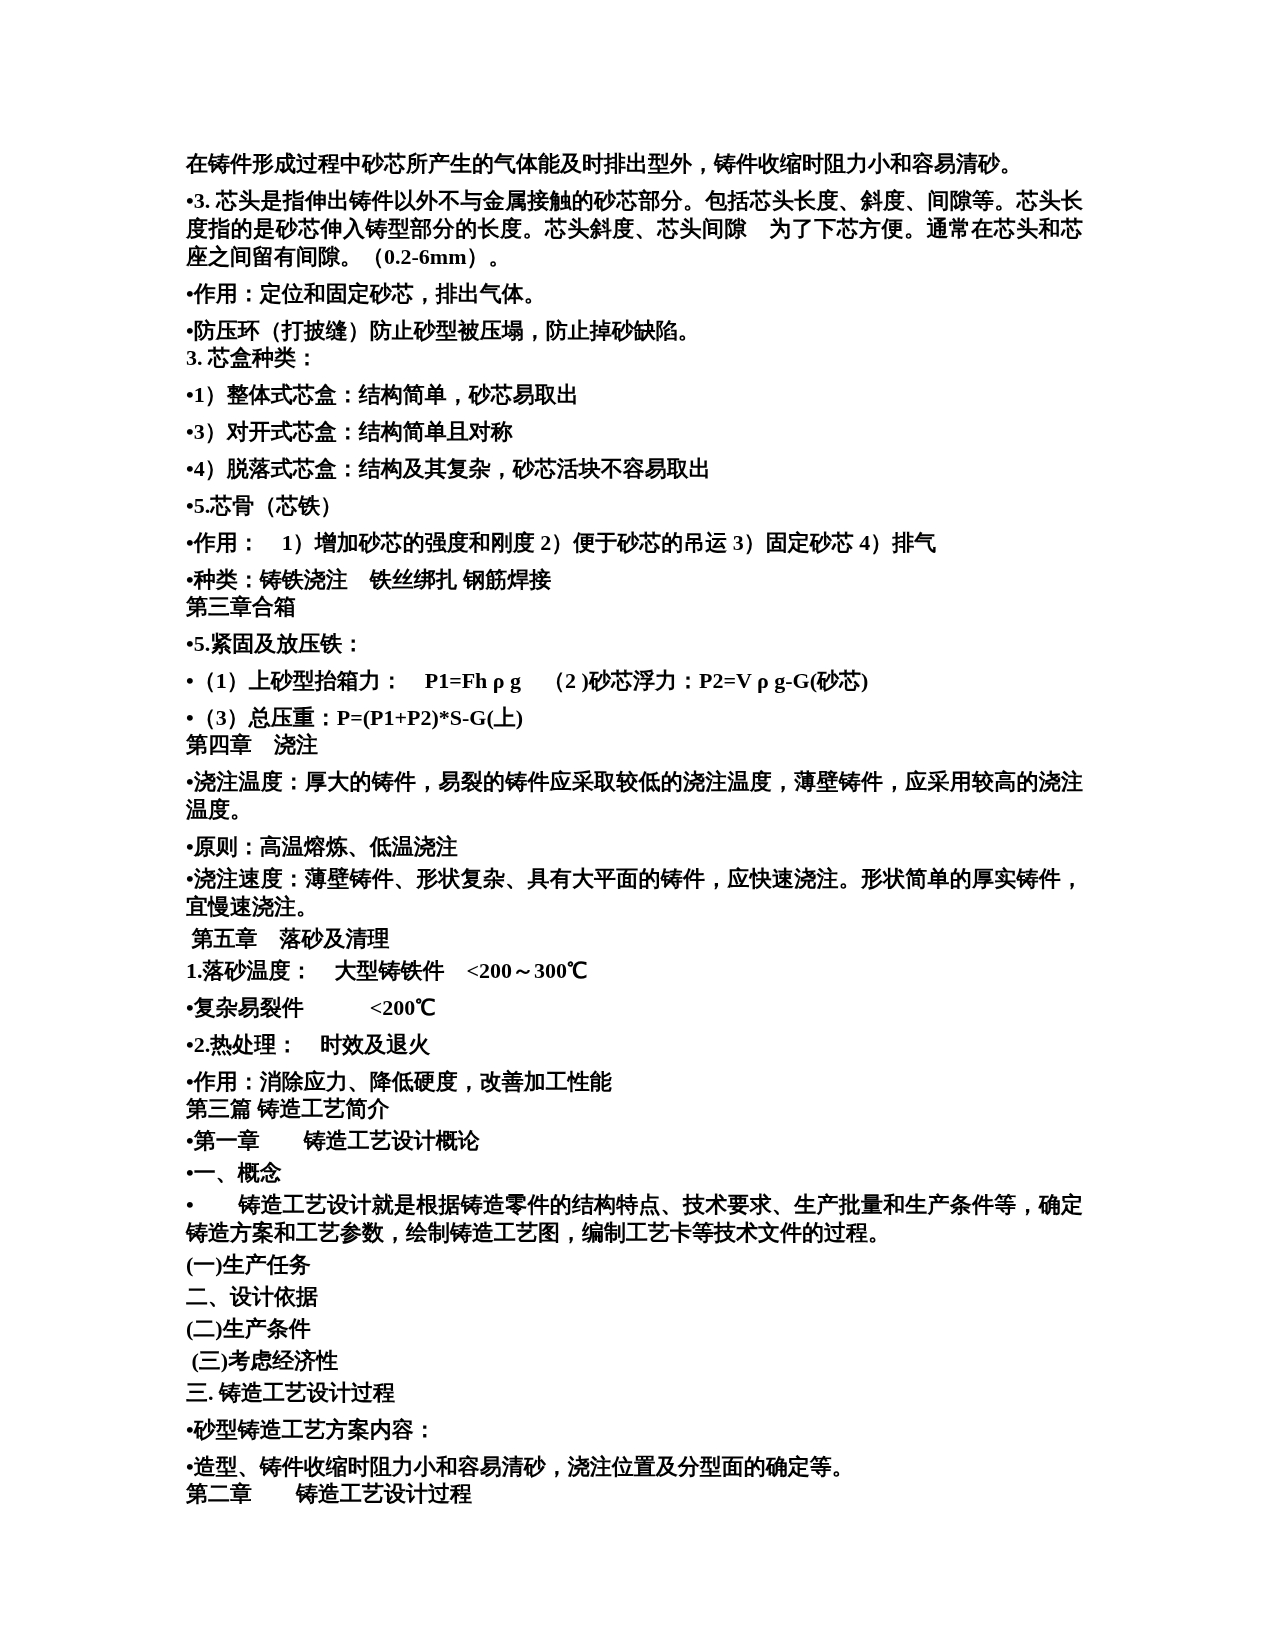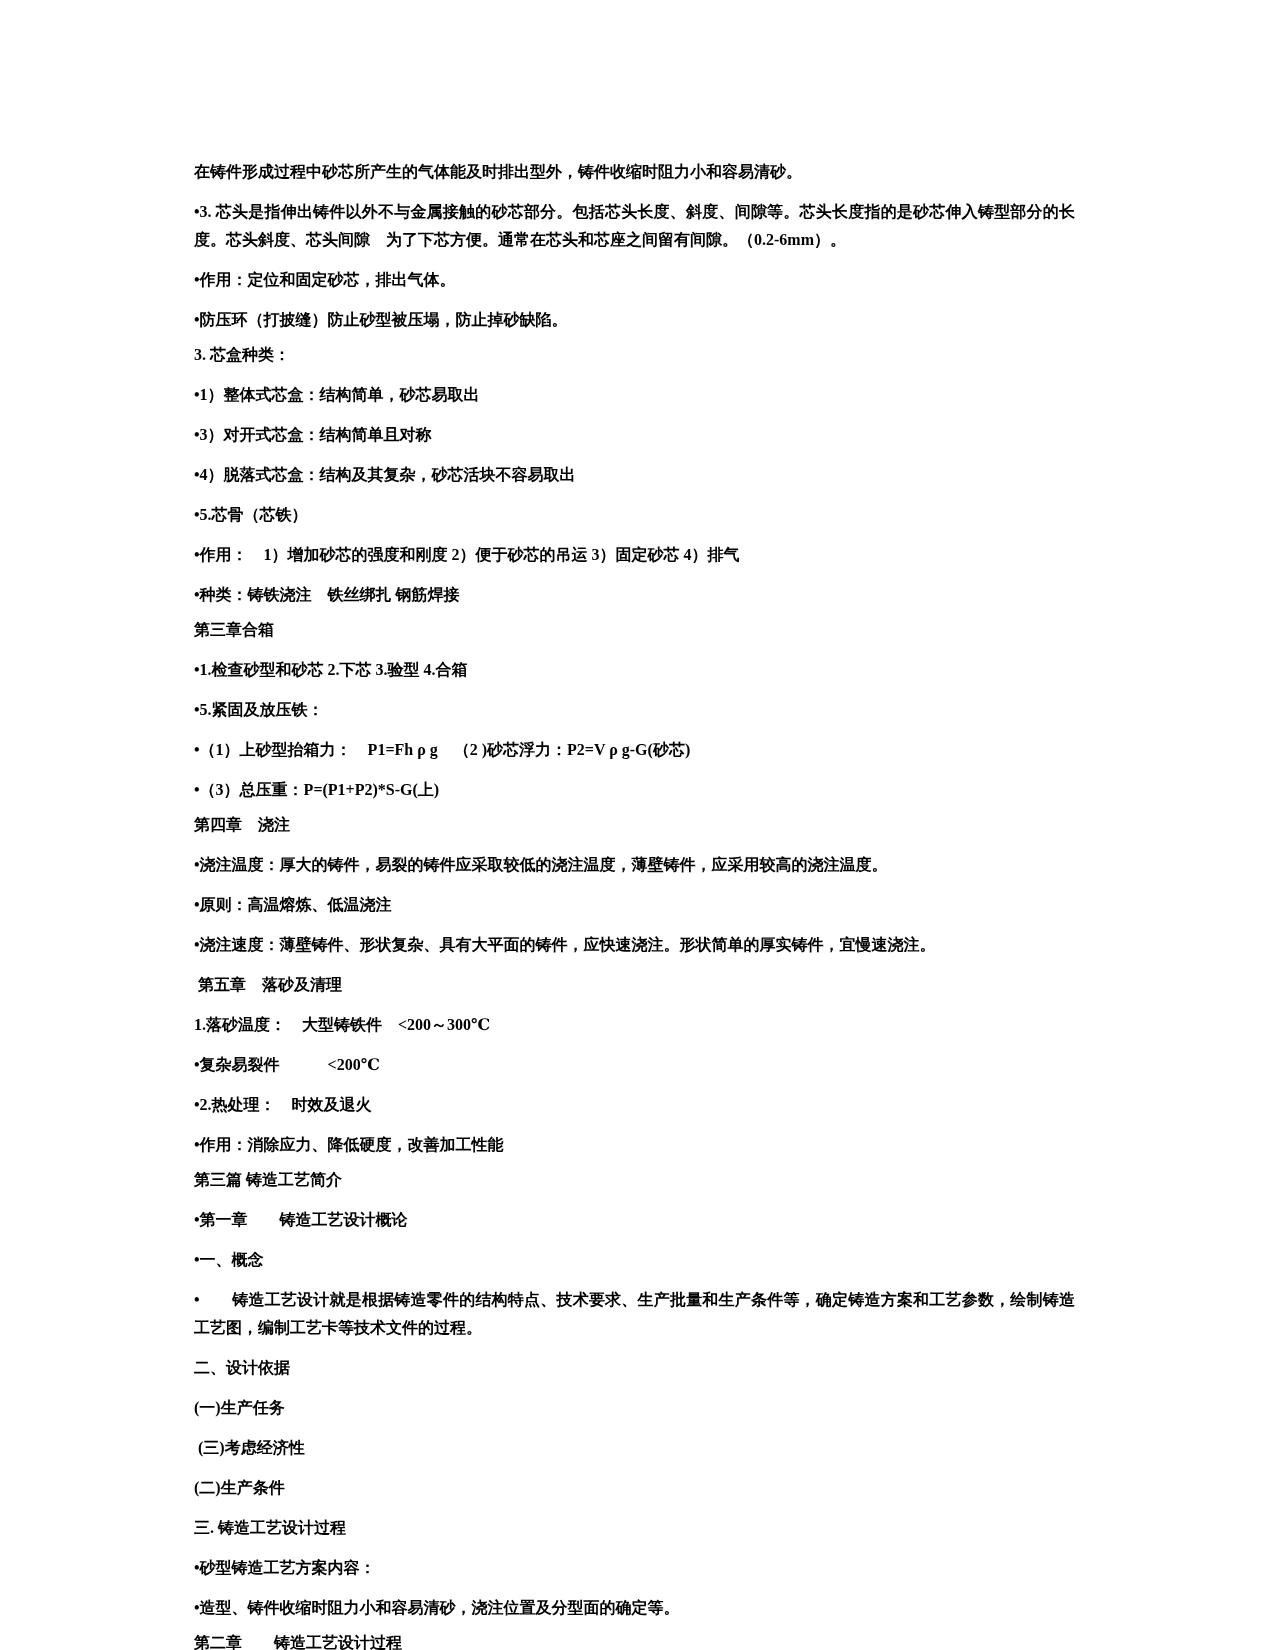--- a/index.html
+++ b/index.html
@@ -11,29 +11,30 @@
     overflow: hidden;
     font-family: "Liberation Serif", "DejaVu Serif", serif;
   }
   .doc {
     position: absolute;
     left: 182px;
     top: 146px;
     width: 905px;
   }
   .doc p {
-    margin: 12px;
+    margin: 4px;
     padding: 0;
-    font-size: 16px;
+    font-size: 22px;
     line-height: 28px;
     font-weight: bold;
     color: #000000;
     text-align: justify;
     white-space: pre-wrap;
     word-break: break-all;
+    font-family: Liberation Serif, serif;
   }
   .doc p.sp  { margin-top: 9px; }   
   .doc p.sps { margin-top: 4px; }   
   .doc p.up  { margin-top: -5px; }  
 </style>
 </head>
 <body>
 
 <div class="doc">
   <p>在铸件形成过程中砂芯所产生的气体能及时排出型外，铸件收缩时阻力小和容易清砂。</p>
@@ -41,38 +42,37 @@
   <p class="sp">•作用：定位和固定砂芯，排出气体。</p>
   <p class="sp">•防压环（打披缝）防止砂型被压塌，防止掉砂缺陷。</p>
   <p class="up">3. 芯盒种类：</p>
   <p class="sp">•1）整体式芯盒：结构简单，砂芯易取出</p>
   <p class="sp">•3）对开式芯盒：结构简单且对称</p>
   <p class="sp">•4）脱落式芯盒：结构及其复杂，砂芯活块不容易取出</p>
   <p class="sp">•5.芯骨（芯铁）</p>
   <p class="sp">•作用：　1）增加砂芯的强度和刚度 2）便于砂芯的吊运 3）固定砂芯 4）排气</p>
   <p class="sp">•种类：铸铁浇注　铁丝绑扎 钢筋焊接</p>
   <p class="up">第三章合箱</p>
-  <p class="sp">•1.检查砂型和砂芯 2.下芯 3.验型 4.合箱</p>
   <p class="sp">•5.紧固及放压铁：</p>
   <p class="sp">•（1）上砂型抬箱力：　P1=Fh ρ g　（2 )砂芯浮力：P2=V ρ g-G(砂芯)</p>
   <p class="sp">•（3）总压重：P=(P1+P2)*S-G(上)</p>
   <p class="up">第四章　浇注</p>
   <p class="sp">•浇注温度：厚大的铸件，易裂的铸件应采取较低的浇注温度，薄壁铸件，应采用较高的浇注温度。</p>
   <p class="sp">•原则：高温熔炼、低温浇注</p>
   <p class="sps">•浇注速度：薄壁铸件、形状复杂、具有大平面的铸件，应快速浇注。形状简单的厚实铸件，宜慢速浇注。</p>
   <p> 第五章　落砂及清理</p>
   <p>1.落砂温度：　大型铸铁件　&lt;200～300℃</p>
   <p class="sp">•复杂易裂件　　　&lt;200℃</p>
   <p class="sp">•2.热处理：　时效及退火</p>
   <p class="sp">•作用：消除应力、降低硬度，改善加工性能</p>
   <p class="up">第三篇 铸造工艺简介</p>
   <p>•第一章　　铸造工艺设计概论</p>
   <p>•一、概念</p>
   <p class="sps">•　　铸造工艺设计就是根据铸造零件的结构特点、技术要求、生产批量和生产条件等，确定铸造方案和工艺参数，绘制铸造工艺图，编制工艺卡等技术文件的过程。</p>
+  <p>(一)生产任务</p>
   <p>二、设计依据</p>
-  <p>(一)生产任务</p>
+  <p>(二)生产条件</p>
   <p> (三)考虑经济性</p>
-  <p>(二)生产条件</p>
   <p>三. 铸造工艺设计过程</p>
   <p class="sp">•砂型铸造工艺方案内容：</p>
   <p class="sp">•造型、铸件收缩时阻力小和容易清砂，浇注位置及分型面的确定等。</p>
   <p class="up">第二章　　铸造工艺设计过程</p>
 </div>
 
 </body></html>

